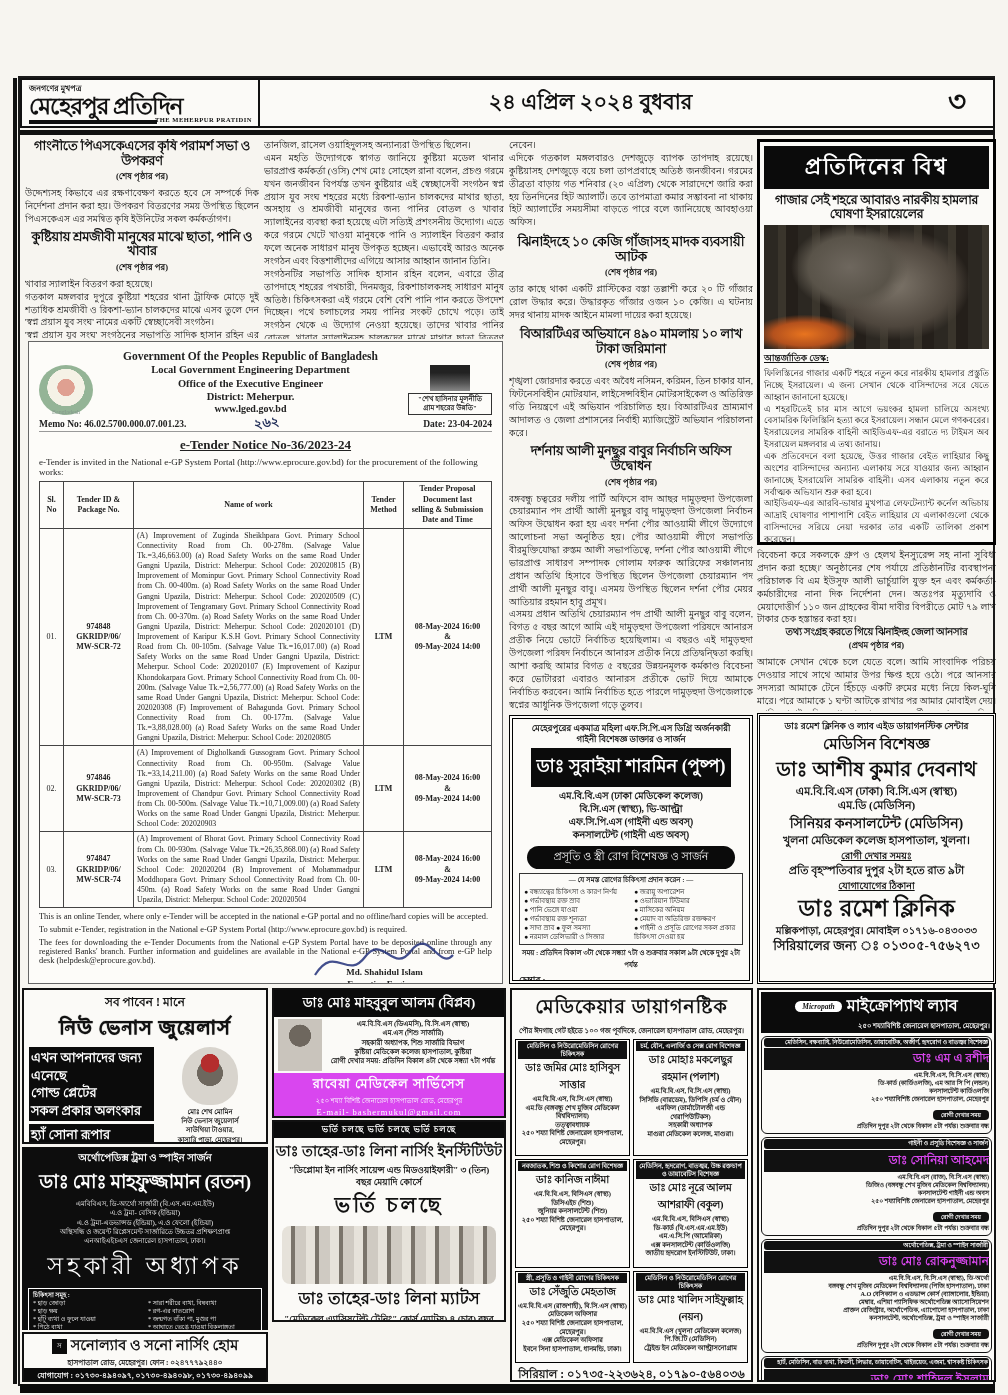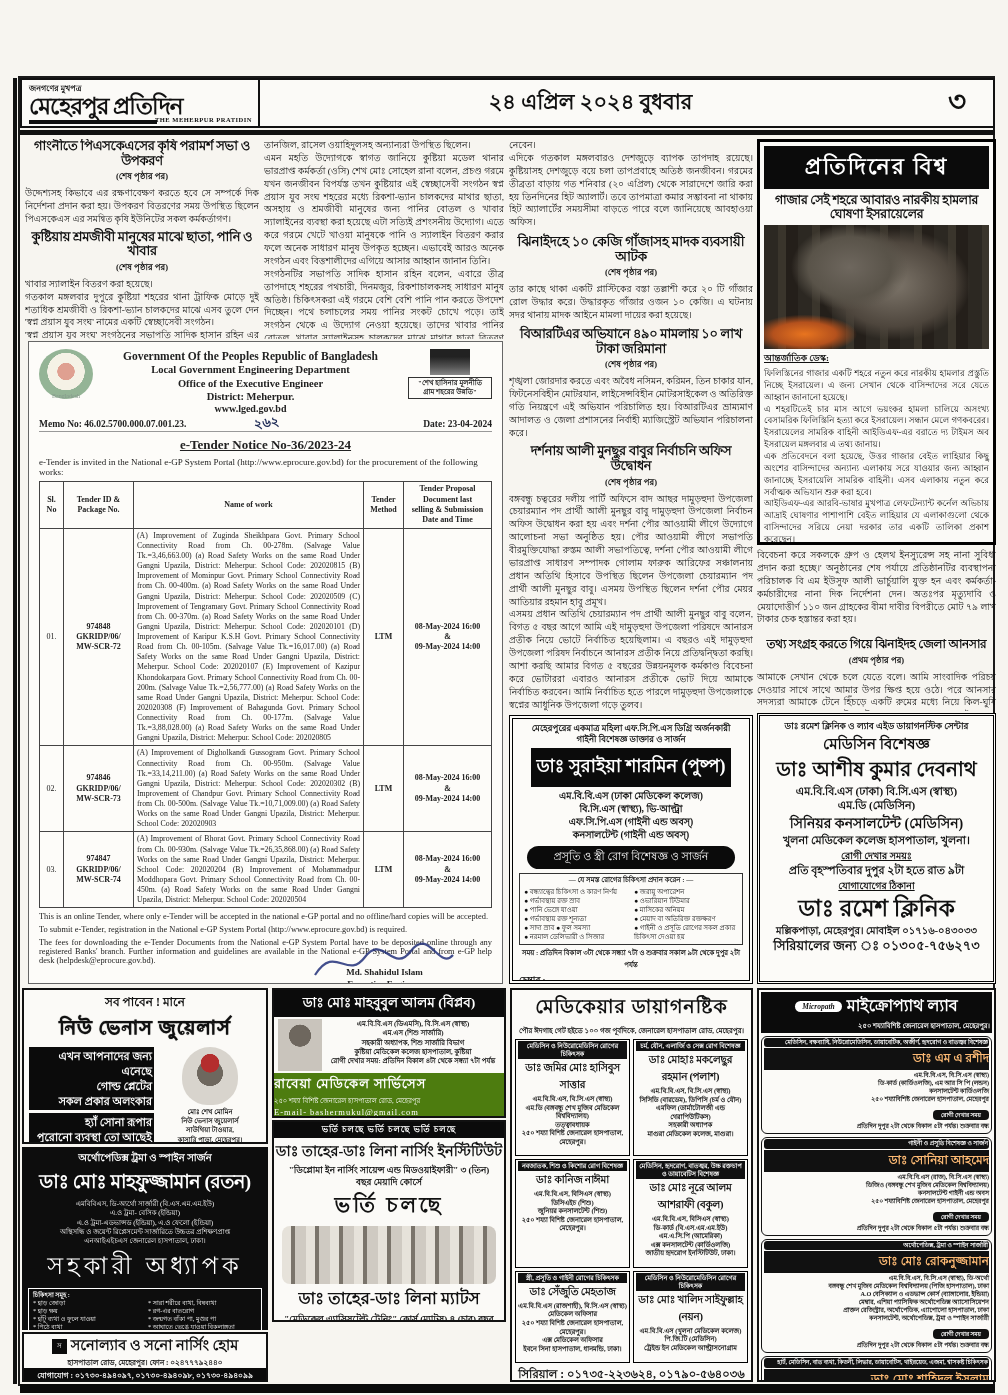--- a/index.html
+++ b/index.html
@@ -20,21 +20,21 @@
 .hdate{flex:1;display:flex;align-items:center;justify-content:center;font-size:21px;font-weight:bold}
 .pgno{width:72px;display:flex;align-items:center;justify-content:center;font-size:28px;font-weight:bold}
 .thickrule{left:20px;top:130px;width:975px;height:5px;background:#111}
 
 .hl{font-weight:bold;text-align:center;line-height:1.12;letter-spacing:-.3px}
 .cont{font-weight:bold;text-align:center;font-size:8.5px;margin:2px 0 3px}
 .bd{font-size:9.2px;line-height:1.4;text-align:justify}
 .colbox{overflow:hidden}
 
 .tender{left:28px;top:341px;width:475px;height:643px;background:#fdfcf9;border:1px solid #666;padding:7px 10px;overflow:hidden;font-family:"Liberation Serif",serif;color:#222}
-.thead{display:flex;gap:18px;align-items:flex-start}
+.thead{display:flex;gap:18px;align-items:flex-end}
 .gseal{width:54px;height:50px;border-radius:50%;background:radial-gradient(circle at 50% 45%,#c8553d 0 22%,#f0ead8 23% 48%,#3f7a46 49% 100%);opacity:.55;flex:none;display:flex;align-items:flex-end;justify-content:center;font-size:6px;color:#243}
 .torg{flex:1;text-align:center;font-weight:bold;line-height:1.25}
 .o1{font-size:11.5px}.o2{font-size:10.5px}.o3{font-size:10px}
 .mjb{width:84px;flex:none;text-align:center}
 .mport{width:40px;height:26px;margin:0 auto;background:linear-gradient(180deg,#222 30%,#555 70%,#888)}
 .mslg{border:1.5px solid #333;margin-top:2px;font-size:7px;font-weight:bold;line-height:1.3;padding:1px}
 .memo{display:flex;justify-content:space-between;font-size:9.5px;font-weight:bold;margin-top:4px;border-bottom:1px solid #999;padding-bottom:2px;position:relative}
 .hand{position:absolute;left:215px;top:-6px;font-size:13px;color:#1d2a55;transform:rotate(-8deg);font-weight:bold}
 .ttitle{text-align:center;font-size:13px;font-weight:bold;text-decoration:underline;margin:5px 0 4px}
 .tintro{font-size:9px;margin-bottom:4px}
@@ -82,21 +82,21 @@
 .rtime{font-size:11px;font-weight:bold}
 .rclin{font-size:23px;font-weight:bold;margin-top:2px}
 .raddr{font-size:10px;font-weight:bold}
 .rser{font-size:13px;font-weight:bold;margin-top:1px}
 
 .jewel{left:22px;top:988px;width:246px;height:156px;border:2px solid #111;background:#fbfaf7;padding:3px 5px;overflow:hidden}
 .j1{font-size:12px;font-weight:bold;text-align:center}
 .jname{font-size:19px;font-weight:bold;text-align:center;letter-spacing:1px;-webkit-text-stroke:.6px #111;color:#f7f5f0;text-shadow:0 0 1px #111}
 .jrow{display:flex;gap:5px;margin-top:2px}
 .jleft{flex:1}
-.jbox{background:#0b0b0b;color:#fff;font-size:11px;font-weight:bold;text-align:right;padding:2px;margin-bottom:3px;line-height:1.35}
+.jbox{background:#0b0b0b;color:#fff;font-size:13px;font-weight:bold;text-align:left;padding:2px;margin-bottom:3px;line-height:1.35}
 .jgems{display:flex;gap:8px;align-items:center;height:36px}
 .g1{width:52px;height:30px;background:radial-gradient(circle at 40% 40%,#f3d878,#c9961c 70%);clip-path:polygon(10% 20%,50% 0,90% 20%,100% 60%,50% 100%,0 60%)}
 .g2{width:46px;height:30px;border-radius:50%;border:7px solid #d9a81f;background:transparent}
 .jright{width:102px;text-align:center}
 .jport{width:56px;height:58px;margin:0 auto;border-radius:50% 50% 45% 45%;background:radial-gradient(circle at 50% 28%,#b42e2e 0 18%,rgba(0,0,0,0) 19%),radial-gradient(circle at 50% 45%,#6e675e 0 30%,#d8d4cd 31%)}
 .jcont{font-size:6.8px;font-weight:bold;line-height:1.35;margin-top:2px}
 
 .ortho{left:22px;top:1147px;width:246px;height:183px;background:#0d0d0d;color:#fff;text-align:center;padding:3px 6px;overflow:hidden}
 .o-top{font-size:10px;font-weight:bold}
 .o-name{font-size:19px;font-weight:bold;letter-spacing:-.5px}
@@ -110,21 +110,21 @@
 .s-logo{width:15px;height:15px;background:#0b0b0b;color:#fff;font-size:7px;display:flex;align-items:center;justify-content:center}
 .s-name{font-size:14.5px;font-weight:bold}
 .s-sm{font-size:7.3px;font-weight:bold;line-height:1.3}
 .s-strip{background:#0b0b0b;color:#fff;font-size:7.6px;font-weight:bold;padding:1px 0;margin-top:1px}
 
 .alam{left:272px;top:988px;width:234px;height:130px;border:2px solid #111;background:#fbfaf7;overflow:hidden}
 .a-name{background:#0b0b0b;color:#fff;text-align:center;font-size:13.5px;font-weight:bold;padding:2px 0}
 .a-row{display:flex;gap:4px;padding:2px 4px}
 .a-port{width:44px;height:52px;flex:none;background:radial-gradient(circle at 50% 32%,#6e675e 0 26%,#c9c4bc 27%)}
 .a-cred{flex:1;font-size:6.9px;font-weight:bold;text-align:center;line-height:1.35}
-.a-band{background:#4d7c0f;color:#fff;text-align:left;padding:1px 0}
+.a-band{background:#d946ef;color:#fff;text-align:center;padding:1px 0}
 .a-cent{font-size:13px;font-weight:bold;letter-spacing:1px}
 .a-addr{font-size:6.8px}.a-mail{font-size:8.5px;letter-spacing:1px}
 
 .nursing{left:272px;top:1120px;width:234px;height:202px;border:2px solid #111;background:#fbfaf7;text-align:center;overflow:hidden}
 .n-strip{background:#0b0b0b;color:#fff;font-size:8.5px;font-weight:bold;padding:1px 0;letter-spacing:1px}
 .n-name1{font-size:14.5px;font-weight:bold;margin-top:2px}
 .n-q{font-size:9px;font-weight:bold;line-height:1.3;margin:1px 6px}
 .n-big{font-size:21px;font-weight:bold;letter-spacing:3px}
 .n-photo{height:58px;margin:2px 8px;border-radius:8px;background:repeating-linear-gradient(90deg,#e6e2da 0 9px,#7a746b 9px 13px,#cfcac2 13px 24px),linear-gradient(#9a948b,#6e675e)}
 .n-name2{font-size:16.5px;font-weight:bold}
@@ -141,21 +141,21 @@
 .mc-ser{font-size:11.5px;font-weight:bold;margin-top:3px}
 
 .micropath{left:757px;top:988px;width:239px;height:394px;border:2px solid #111;background:#fbfaf7;padding:2px;overflow:hidden;text-align:right}
 .mp-head{background:#0b0b0b;color:#fff;padding:1px 2px}
 .mp-r1{display:flex;align-items:center;justify-content:center;gap:5px}
 .mp-logo{background:#fff;color:#111;border-radius:9px;font-size:7.5px;font-weight:bold;font-style:italic;padding:1px 7px}
 .mp-brand{font-size:16px;font-weight:bold}
 .mp-sub{font-size:6.8px;font-weight:bold}
 .mp{border:1.5px solid #111;border-radius:6px;margin-top:3px;padding:1px 2px;overflow:hidden}
 .mpspec{background:#111;color:#fff;font-size:6px;font-weight:bold;border-radius:3px;padding:1px;line-height:1.2}
-.mpname{background:#111;color:#fdba74;font-size:12px;font-weight:bold;margin:1px 0;padding:1px 0}
+.mpname{background:#111;color:#d946ef;font-size:12px;font-weight:bold;margin:1px 0;padding:1px 0}
 .mpcred{font-size:6.2px;font-weight:bold;line-height:1.3}
 .mptl{display:inline-block;background:#111;color:#fff;font-size:5.8px;font-weight:bold;border-radius:4px;padding:0 8px;margin-top:1px}
 .mptime{font-size:6.2px;font-weight:bold}
 </style>
 </head>
 <body>
 
 <div class="page">
   <div class="abs frame"></div>
   <div class="abs leftrule"></div>
@@ -334,21 +334,21 @@
     <p class="wbd pre">ফিলিস্তিনের গাজার একটি শহরে নতুন করে নারকীয় হামলার প্রস্তুতি নিচ্ছে ইসরায়েল। এ জন্য সেখান থেকে বাসিন্দাদের সরে যেতে আহ্বান জানানো হয়েছে।
 এ শহরটিতেই চার মাস আগে ভয়ংকর হামলা চালিয়ে অসংখ্য বেসামরিক ফিলিস্তিনি হত্যা করে ইসরায়েল। সন্ধান মেলে গণকবরের। ইসরায়েলের সামরিক বাহিনী আইডিএফ-এর বরাতে দ্য টাইমস অব ইসরায়েল মঙ্গলবার এ তথ্য জানায়।
 এক প্রতিবেদনে বলা হয়েছে, উত্তর গাজার বেইত লাহিয়ার কিছু অংশের বাসিন্দাদের অন্যান্য এলাকায় সরে যাওয়ার জন্য আহ্বান জানাচ্ছে ইসরায়েলি সামরিক বাহিনী। এসব এলাকায় নতুন করে সর্বাত্মক অভিযান শুরু করা হবে।
 আইডিএফ-এর আরবি-ভাষার মুখপাত্র লেফটেন্যান্ট কর্নেল অভিচায় আদ্রাই ঘোষণার পাশাপাশি বেইত লাহিয়ার যে এলাকাগুলো থেকে বাসিন্দাদের সরিয়ে নেয়া দরকার তার একটি তালিকা প্রকাশ করেছেন।
 আইডিএফ-এর ঘোষণায় বেইত লাহিয়ার বাসিন্দাদের উদ্দেশে বলা হয়, আপনি একটি বিপজ্জনক যুদ্ধ অঞ্চলে আছেন।</p>
 
   </section>
 
   <section class="abs colbox" style="left:757px;top:549px;width:239px;height:162px">
     <p class="bd pre">বিবেচনা করে সকলকে গ্রুপ ও হেলথ ইনস্যুরেন্স সহ নানা সুবিধা প্রদান করা হচ্ছে।' অনুষ্ঠানের শেষ পর্যায়ে প্রতিষ্ঠানটির ব্যবস্থাপনা পরিচালক বি এম ইউসুফ আলী ভার্চুয়ালি যুক্ত হন এবং কর্মকর্তা-কর্মচারীদের নানা দিক নির্দেশনা দেন। অতঃপর মৃত্যুদাবি ও মেয়াদোত্তীর্ণ ১১০ জন গ্রাহকের বীমা দাবীর বিপরীতে মোট ৭৯ লাখ টাকার চেক হস্তান্তর করা হয়।</p>
-    <h2 class="hl" style="font-size:12px;margin-top:12px">তথ্য সংগ্রহ করতে গিয়ে ঝিনাইদহ জেলা আনসার</h2>
+    <h2 class="hl" style="font-size:10px;margin-top:0">তথ্য সংগ্রহ করতে গিয়ে ঝিনাইদহ জেলা আনসার</h2>
     <div class="cont">(প্রথম পৃষ্ঠার পর)</div>
     <p class="bd pre">আমাকে সেখান থেকে চলে যেতে বলে। আমি সাংবাদিক পরিচয় দেওয়ার সাথে সাথে আমার উপর ক্ষিপ্ত হয়ে ওঠে। পরে আনসার সদস্যরা আমাকে টেনে হিঁচড়ে একটি রুমের মধ্যে নিয়ে কিল-ঘুষি মারে। পরে আমাকে ১ ঘণ্টা আটকে রাখার পর আমার মোবাইল দেয়। আমি মোবাইল ফিরে পাওয়ার পর অন্য সহকর্মীদের কাছে কল দিলে তারা এসে আমাকে উদ্ধার করে। আমি ওই কর্মকর্তাদের এর সাথে জড়িতদের শাস্তির দাবী জানাচ্ছি।
 এ ব্যাপারে অভিযুক্ত জেলা কমান্ড্যান্ট সোহায়গ হোসেন বলেন, আসলে যেভাবে বলা হচ্ছে তেমন কিছু ঘটেনি। সে প্রথমে পরিচয় না দেওয়ায় তাকে রুমের মধ্যে নিয়ে জিজ্ঞাসাবাদ করা হয়।</p>
   </section>
 
   <section class="abs ramesh">
     <div class="r1">ডাঃ রমেশ ক্লিনিক ও ল্যাব এইড ডায়াগনস্টিক সেন্টার</div>
     <div class="r2">মেডিসিন বিশেষজ্ঞ</div>
     <div class="rname">ডাঃ আশীষ কুমার দেবনাথ</div>
     <div class="rcred pre">এম.বি.বি.এস (ঢাকা) বি.সি.এস (স্বাস্থ্য)

